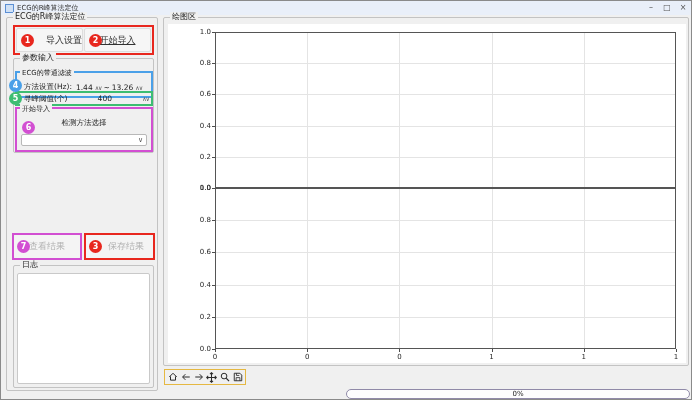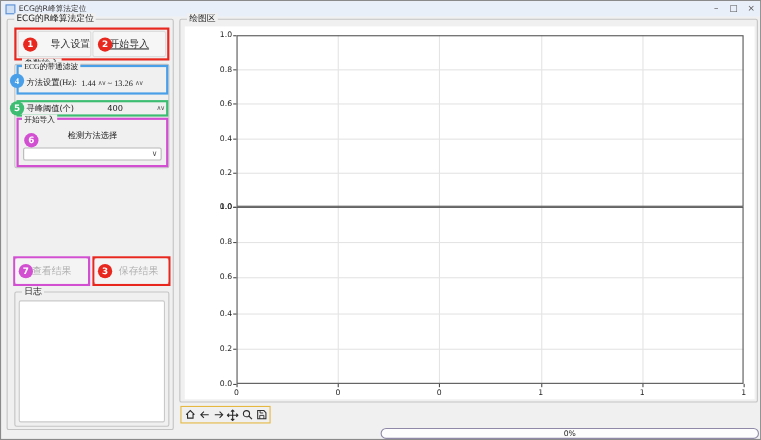--- a/index.html
+++ b/index.html
@@ -68,21 +68,21 @@
       </div>
       <div class="btn" style="left:69px;top:1px;width:67px;height:24px;">
         <span class="badge red" style="left:4px;top:5px;">2</span>
         <span style="text-decoration:underline;">开始导入</span>
       </div>
     </div>
 
     <div class="group" style="left:6px;top:40px;width:141px;height:95px;">
       <span class="group-label">参数输入</span>
 
-      <div class="annot blue" style="left:1px;top:0;width:138px;height:27px;font-family:Liberation Serif, serif;">
+      <div class="annot blue" style="left:1px;top:12px;width:138px;height:27px;">
         <span class="group-label" style="top:-5px;left:3px;font-size:7px;">ECG的带通滤波</span>
         <span class="badge blue" style="left:-8px;top:6px;">4</span>
         <div class="row" style="left:7px;right:2px;top:7px;height:14px;gap:2px;">
           <span>方法设置(Hz):</span>
           <span style="margin-left:2px;">1.44</span>
           <span class="spin-arrows">∧∨</span>
           <span>~</span>
           <span>13.26</span>
           <span class="spin-arrows">∧∨</span>
         </div>

